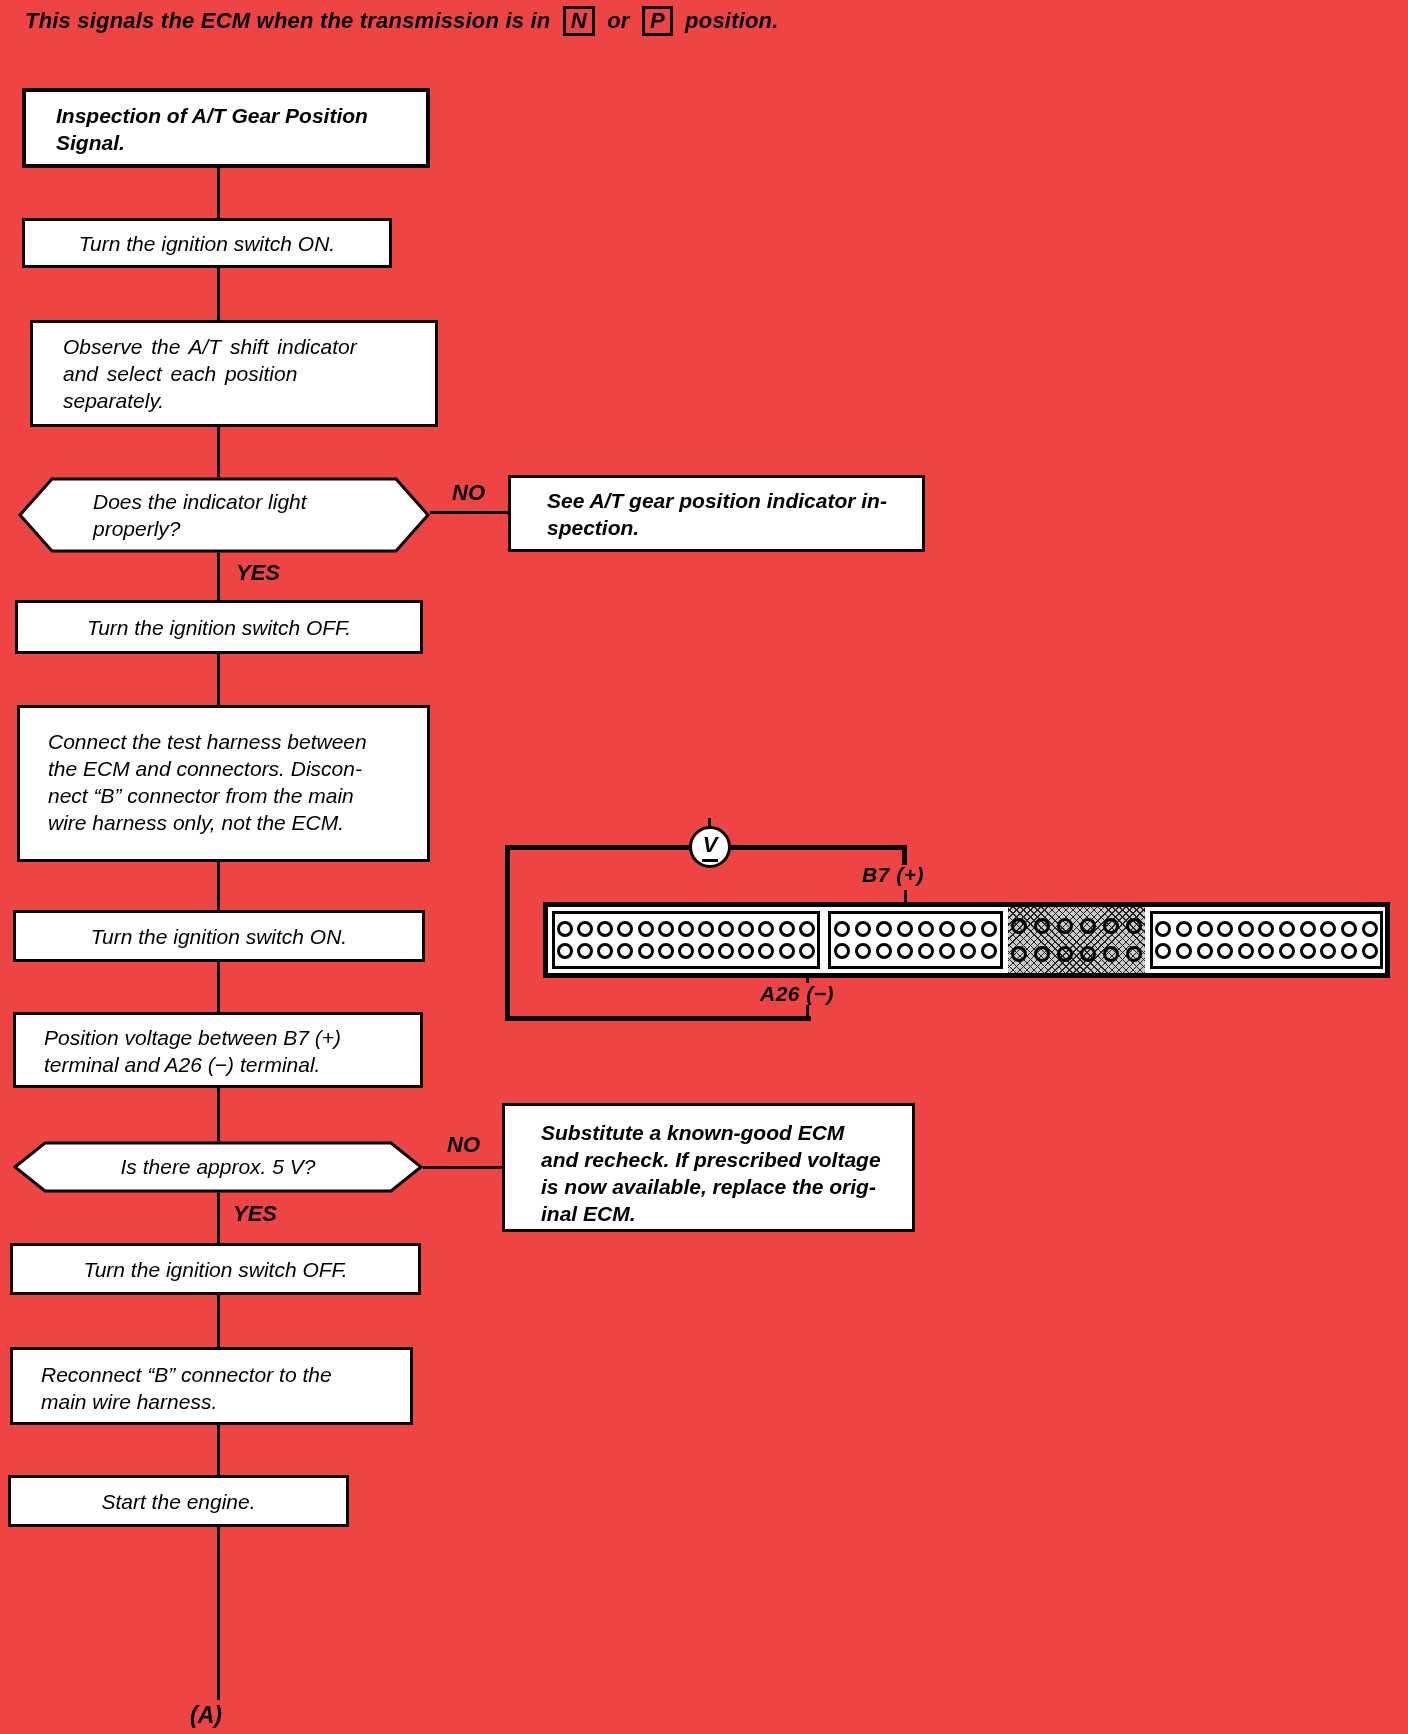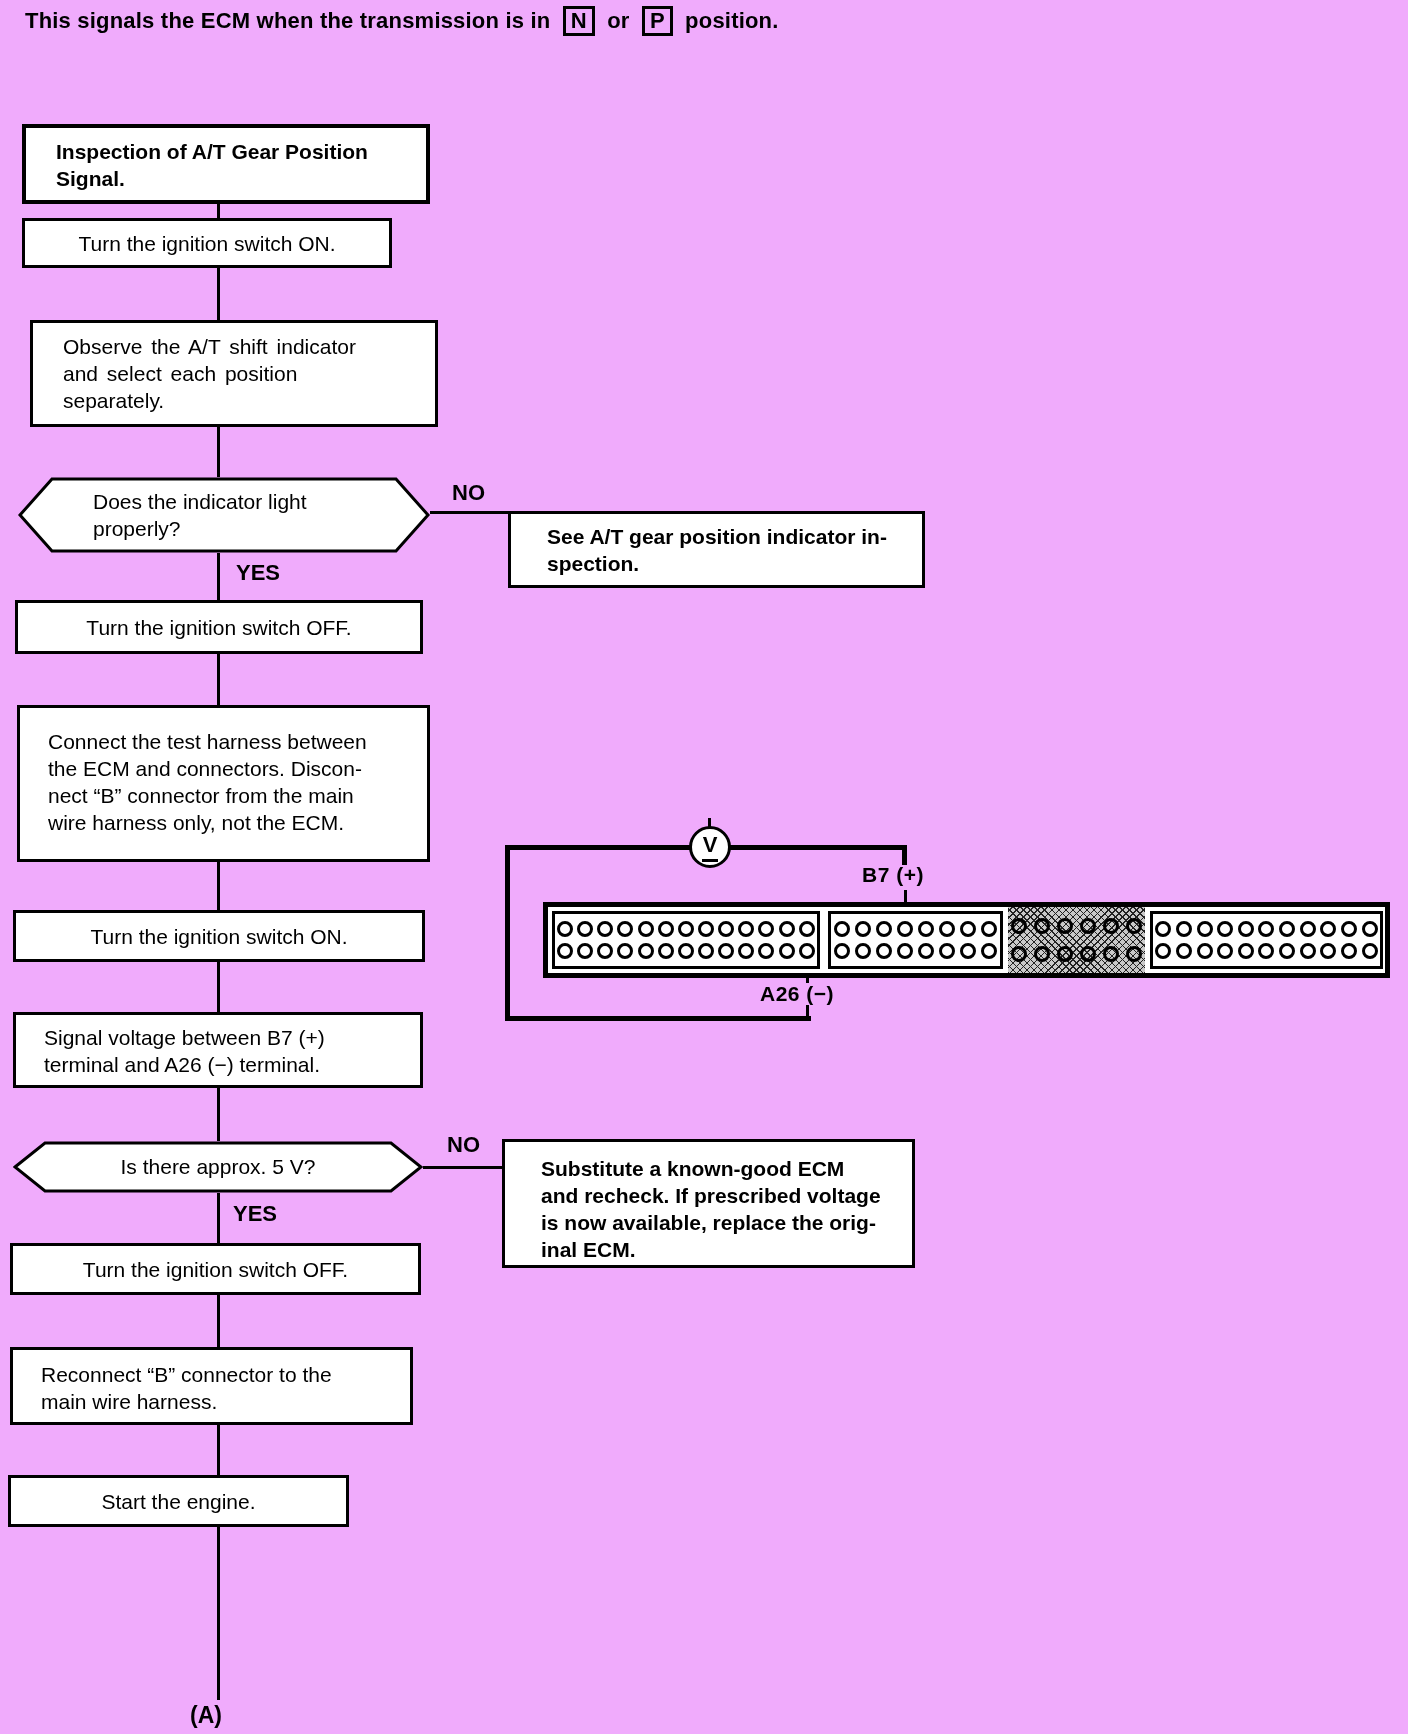--- a/index.html
+++ b/index.html
@@ -1,23 +1,23 @@
 <!DOCTYPE html>
 <html><head>
 <meta charset="utf-8">
 <style>
   html,body{margin:0;padding:0;background:#fff;}
-  .page{position:relative;width:1408px;height:1734px;background:#f0abfc;color:#000;
-        font-family:"Liberation Sans", sans-serif;overflow:hidden;}
+  .page{position:relative;width:1408px;height:1734px;background:#ef4444;color:#000;
+        font-family:"Liberation Sans", sans-serif;overflow:hidden;font-style:italic;}
   .intro{position:absolute;left:25px;top:6px;font-size:22px;font-weight:600;letter-spacing:.2px;}
   .intro .kbox{display:inline-block;border:3px solid #000;padding:0 5px;margin:0 6px;line-height:24px;}
   .box{position:absolute;border:3px solid #000;background:#fff;font-size:21px;line-height:27px;
        white-space:pre-line;box-sizing:border-box;}
   .box.thick{border-width:4px;}
-  .box.bold{font-weight:bold;margin-top:36px;}
+  .box.bold{font-weight:bold;}
   .box.center{display:flex;align-items:center;justify-content:center;text-align:center;white-space:normal;}
   .lineV{position:absolute;width:3px;background:#000;}
   .lineH{position:absolute;height:3px;background:#000;}
   .wireV{position:absolute;width:5px;background:#000;}
   .wireH{position:absolute;height:5px;background:#000;}
   .branch-label{position:absolute;font-size:22px;font-weight:bold;}
   .hexwrap{position:absolute;}
   .hexwrap svg{display:block;}
   .hextext{position:absolute;font-size:21px;line-height:27px;white-space:pre-line;}
   .vmeter{position:absolute;width:42px;height:42px;border:3px solid #000;border-radius:50%;
@@ -89,21 +89,21 @@
 
   <div class="box center" style="left:15px;top:600px;width:408px;height:54px">Turn the ignition switch OFF.</div>
 
   <div class="box" style="left:17px;top:705px;width:413px;height:157px;padding:20px 8px 0 28px">Connect the test harness between
 the ECM and connectors. Discon-
 nect “B” connector from the main
 wire harness only, not the ECM.</div>
 
   <div class="box center" style="left:13px;top:910px;width:412px;height:52px">Turn the ignition switch ON.</div>
 
-  <div class="box" style="left:13px;top:1012px;width:410px;height:76px;padding:9px 8px 0 28px">Signal voltage between B7 (+)
+  <div class="box" style="left:13px;top:1012px;width:410px;height:76px;padding:9px 8px 0 28px">Position voltage between B7 (+)
 terminal and A26 (−) terminal.</div>
 
   <div class="hexwrap" style="left:13px;top:1141px;width:410px;height:52px">
     <svg width="410" height="52" viewBox="0 0 410 52">
       <polygon points="2,26 32,2 378,2 408,26 378,50 32,50" fill="#ffffff" stroke="#000000" stroke-width="3"></polygon>
     </svg>
     <div class="hextext" style="left:0;top:12px;width:100%;text-align:center">Is there approx. 5 V?</div>
   </div>
   <div class="branch-label" style="left:447px;top:1132px">NO</div>
   <div class="branch-label" style="left:233px;top:1201px">YES</div>

